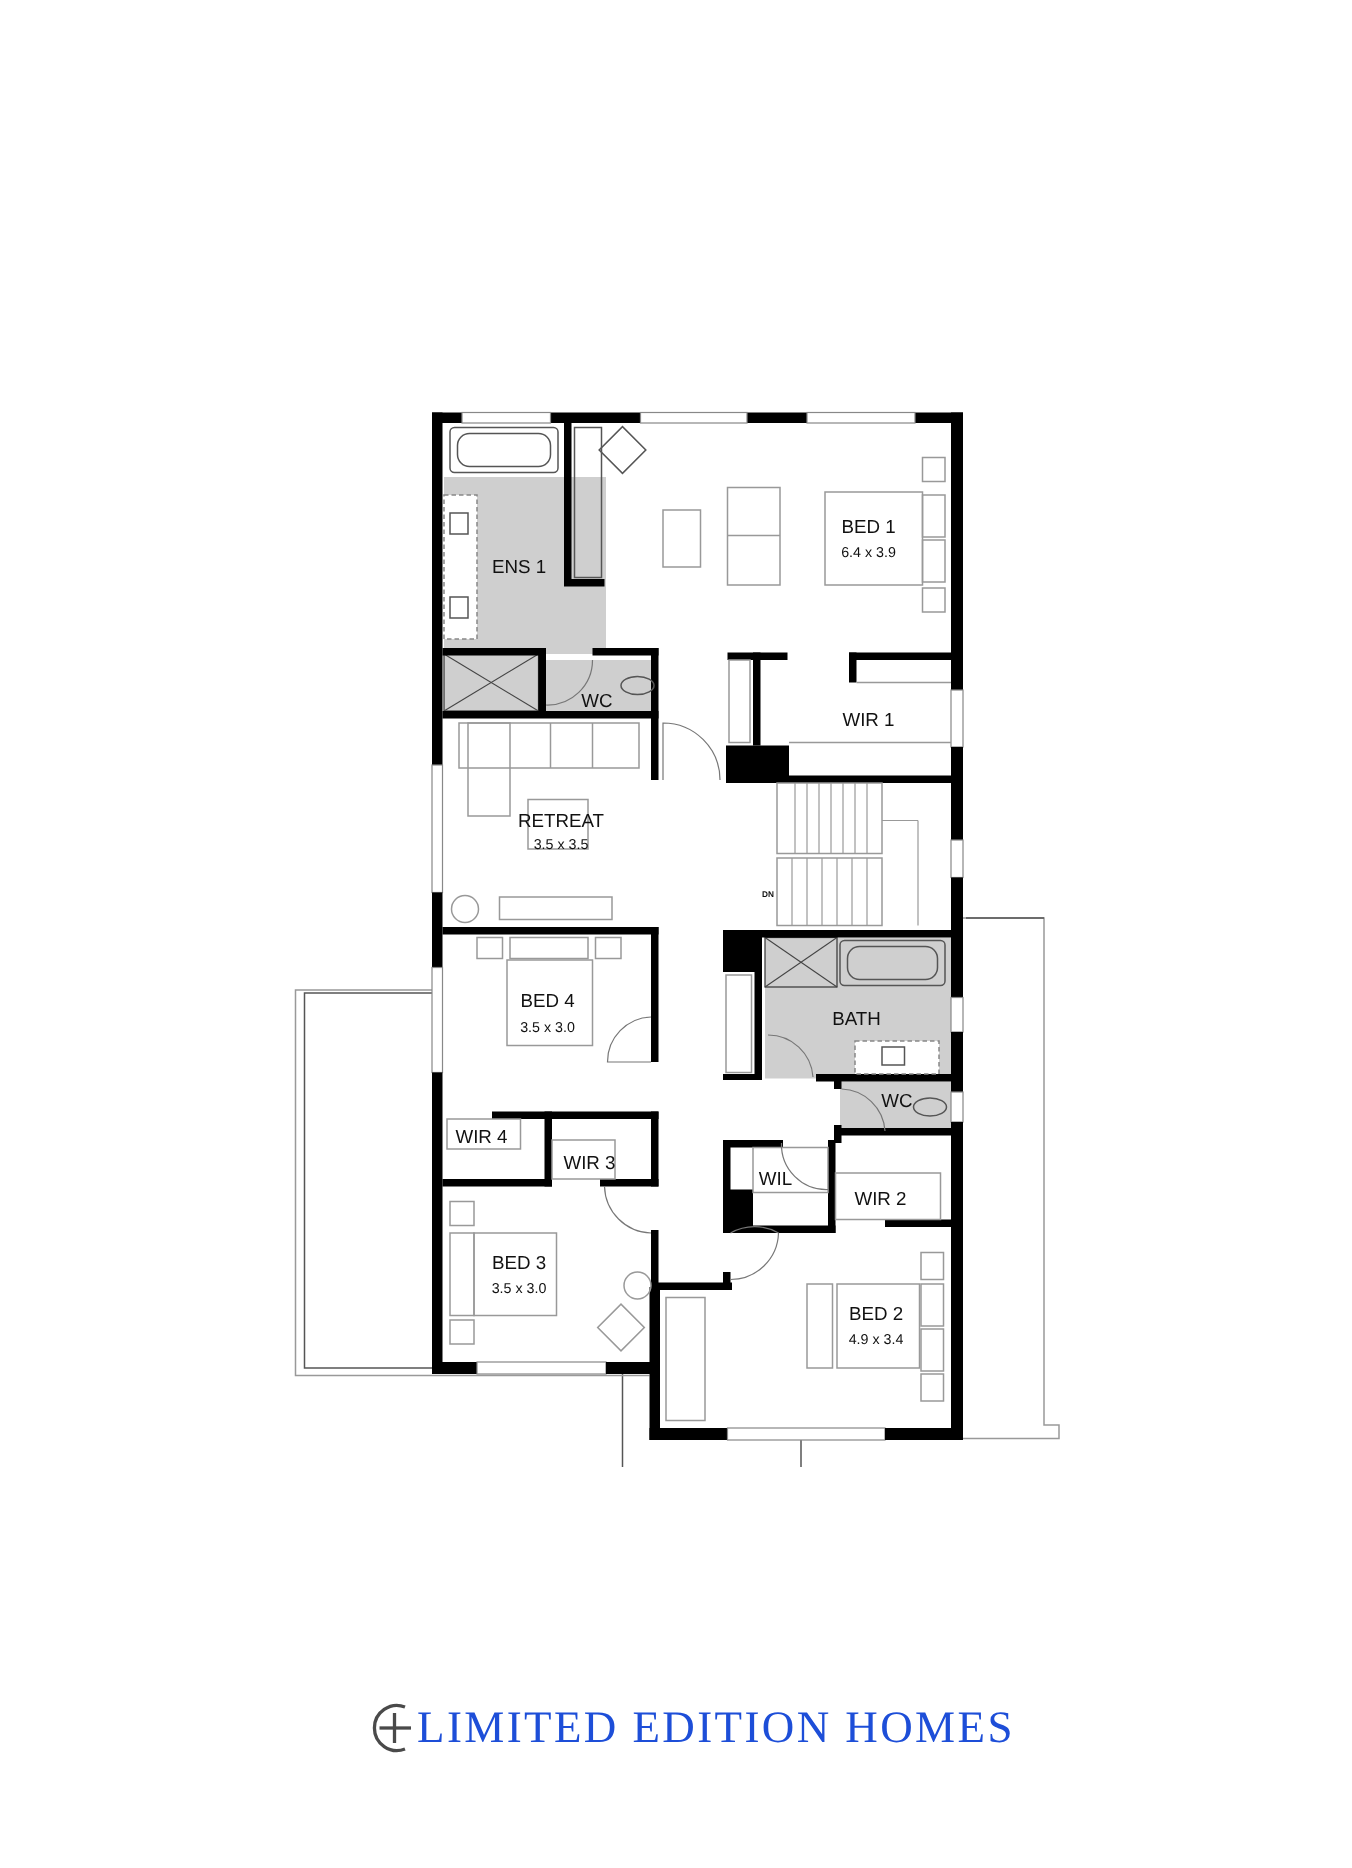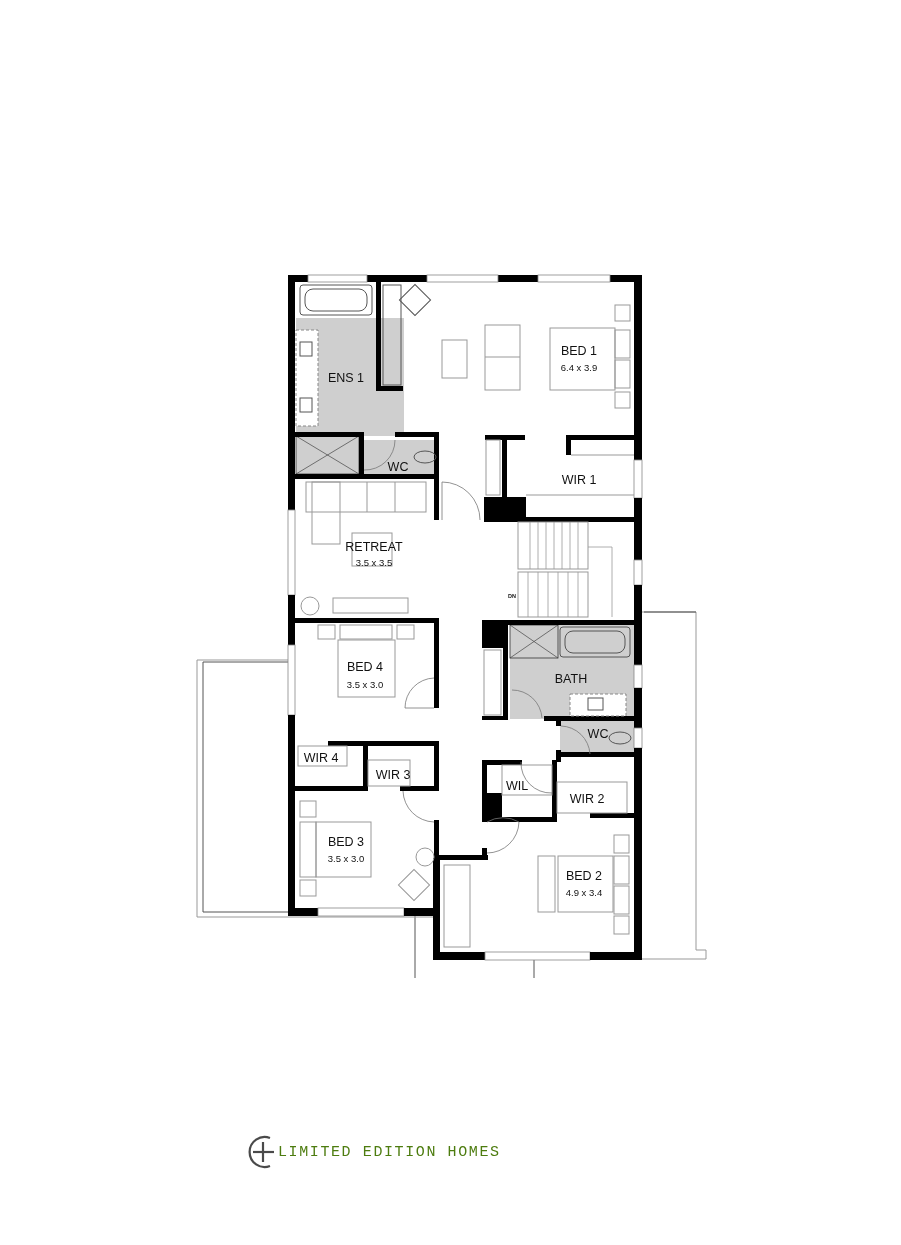--- a/index.html
+++ b/index.html
@@ -9,21 +9,21 @@
   .thin { fill:none; stroke:#555; stroke-width:1; }
   .light { fill:none; stroke:#999; stroke-width:1; }
   .wet { fill:#cfcfcf; }
   .win { fill:#fff; stroke:#888; stroke-width:0.8; }
   .door { fill:none; stroke:#777; stroke-width:0.8; }
   .lbl { font-family:"Liberation Sans", sans-serif; font-size:12.5px; fill:#111; text-anchor:middle; }
   .dim { font-family:"Liberation Sans", sans-serif; font-size:9.5px; fill:#111; text-anchor:middle; }
   .tiny { font-family:"Liberation Sans", sans-serif; font-size:5.5px; fill:#111; font-weight:bold; }
   #logo { position:absolute; left:246px; top:1130px; height:44px; display:flex; align-items:center; }
   #logo .mark { width:30px; height:36px; position:relative; margin-right:2px; }
-  #logo .txt { font-family:Liberation Mono, monospace; font-size:15px; letter-spacing:1.6px; color:#4d7c0f; }
+  #logo .txt { font-family:Liberation Serif, serif; font-size:30px; letter-spacing:1.6px; color:#1d4ed8; }
 </style>
 </head>
 <body>
 
 <svg id="plan" viewBox="0 0 901 1245" xmlns="http://www.w3.org/2000/svg">
 
   <g>
     <polyline class="light" points="290,660 197,660 197,917 290,917"></polyline>
     <polyline class="thin" points="288,662 203,662 203,912 290,912"></polyline>
     <polyline class="light" points="638,612 696,612 696,950 706,950 706,959 640,959"></polyline>

